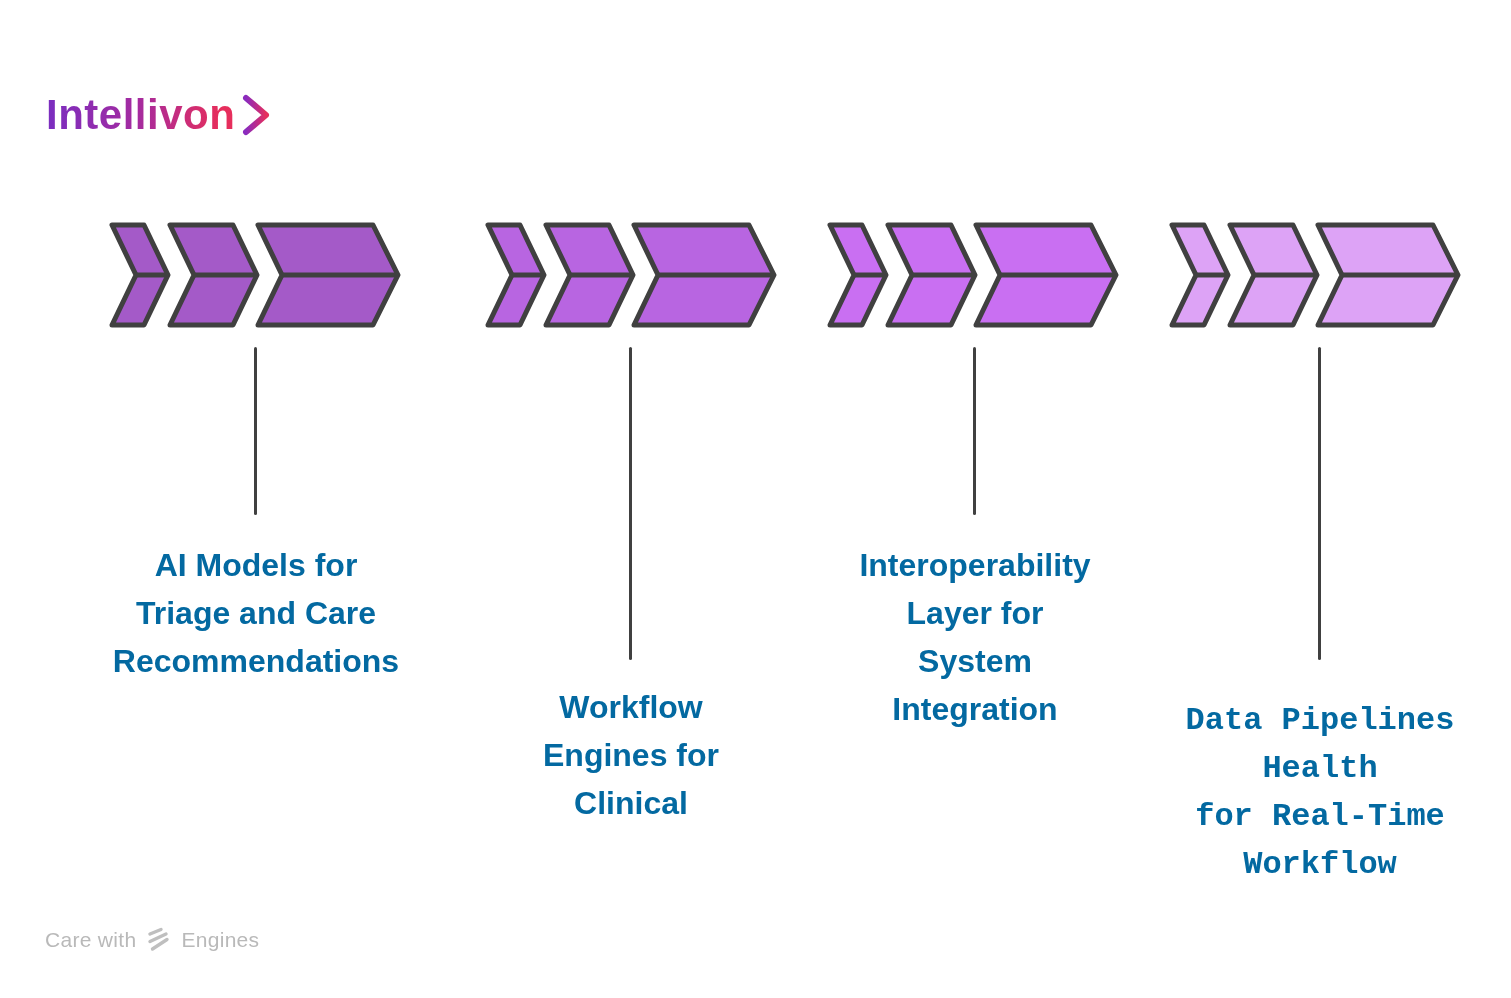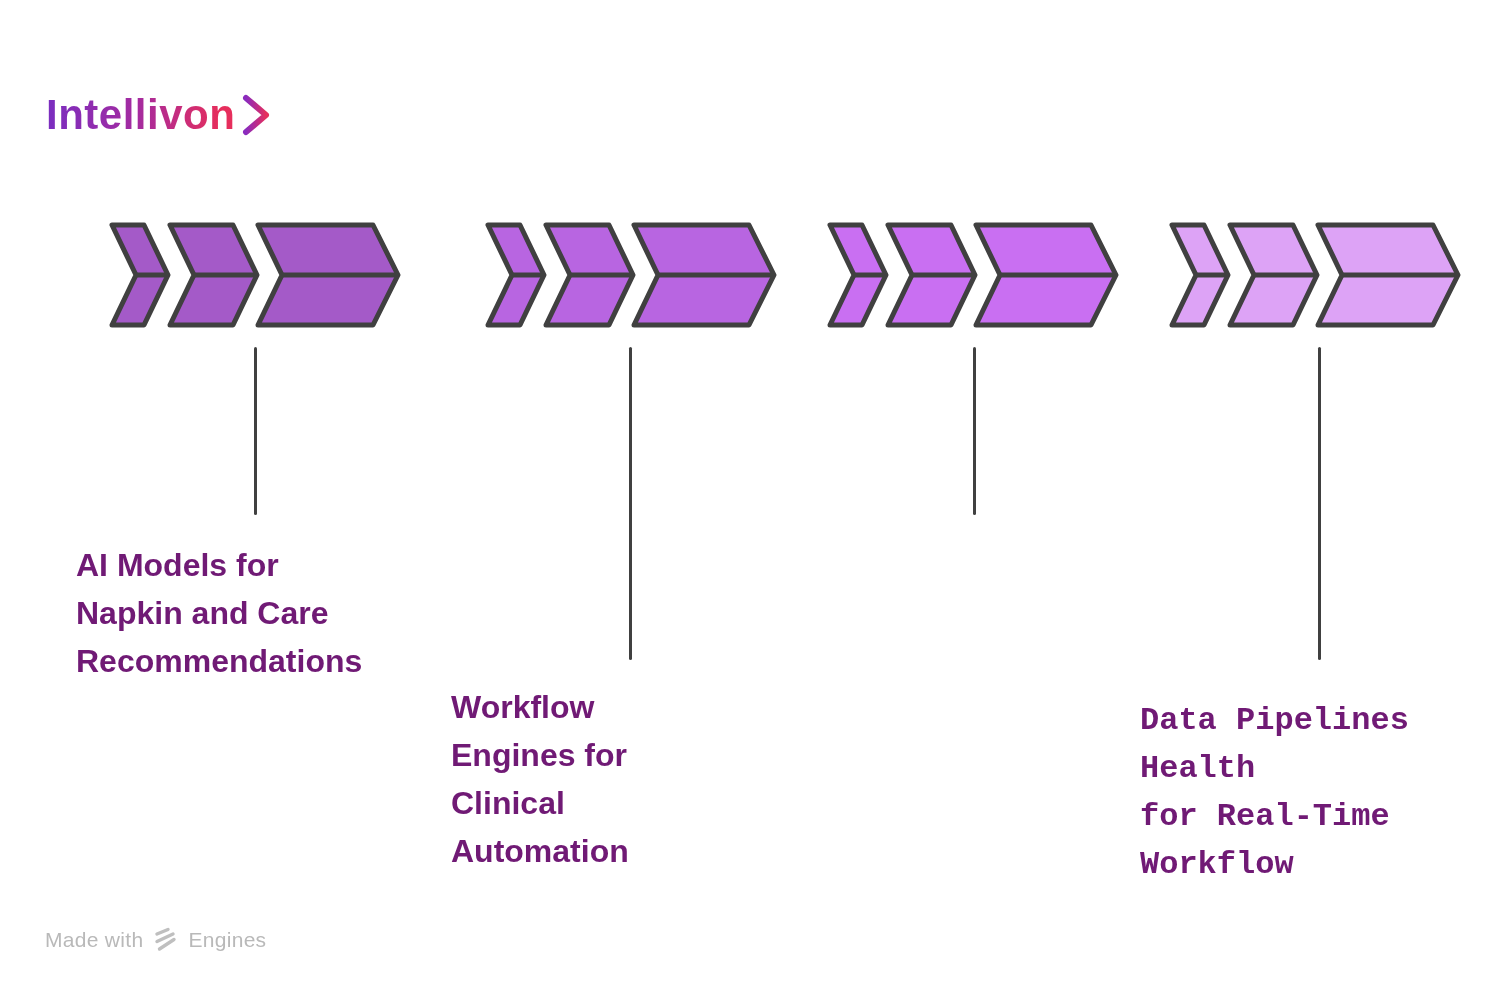--- a/index.html
+++ b/index.html
@@ -55,25 +55,25 @@
   }
   .connector.c1 { left: 254px; height: 168px; }
   .connector.c2 { left: 629px; height: 313px; }
   .connector.c3 { left: 973px; height: 168px; }
   .connector.c4 { left: 1318px; height: 313px; }
 
   
   .stage-label {
     position: absolute;
     width: 360px;
-    text-align: left;
+    text-align: center;
     font-size: 32px;
     font-weight: bold;
     line-height: 48px;
-    color: #701a75;
+    color: #0369a1;
   }
   .stage-label span { display: block; }
   .stage-label.l1 { left: 76px;  top: 541px; }
   .stage-label.l2 { left: 451px; top: 683px; }
   .stage-label.l3 { left: 795px; top: 541px; }
   .stage-label.l4 { left: 1140px; top: 697px; font-family: Liberation Mono, monospace; }
 
   
   .watermark {
     position: absolute;
@@ -150,41 +150,46 @@
     </g>
   </svg>
 
   <div class="connector c1"></div>
   <div class="connector c2"></div>
   <div class="connector c3"></div>
   <div class="connector c4"></div>
 
   <div class="stage-label l1">
     <span>AI Models for</span>
-    <span>Napkin and Care</span>
+    <span>Triage and Care</span>
     <span>Recommendations</span>
   </div>
 
   <div class="stage-label l2">
     <span>Workflow</span>
     <span>Engines for</span>
     <span>Clinical</span>
-    <span>Automation</span>
   </div>
 
+  <div class="stage-label l3">
+    <span>Interoperability</span>
+    <span>Layer for</span>
+    <span>System</span>
+    <span>Integration</span>
+  </div>
 
   <div class="stage-label l4">
     <span>Data Pipelines</span>
     <span>Health</span>
     <span>for Real-Time</span>
     <span>Workflow</span>
   </div>
 
   <div class="watermark">
-    <span>Made with</span>
+    <span>Care with</span>
     <svg class="napkin-icon" width="27" height="28" viewBox="0 0 27 28">
       <g stroke="#bfbfbf" stroke-width="3.4" stroke-linecap="round" fill="none">
         <path d="M5 8 L16 3.5"></path>
         <path d="M5 15.5 L21 8"></path>
         <path d="M7.5 23 L22 13.5"></path>
       </g>
     </svg>
     <span>Engines</span>
   </div>
 

